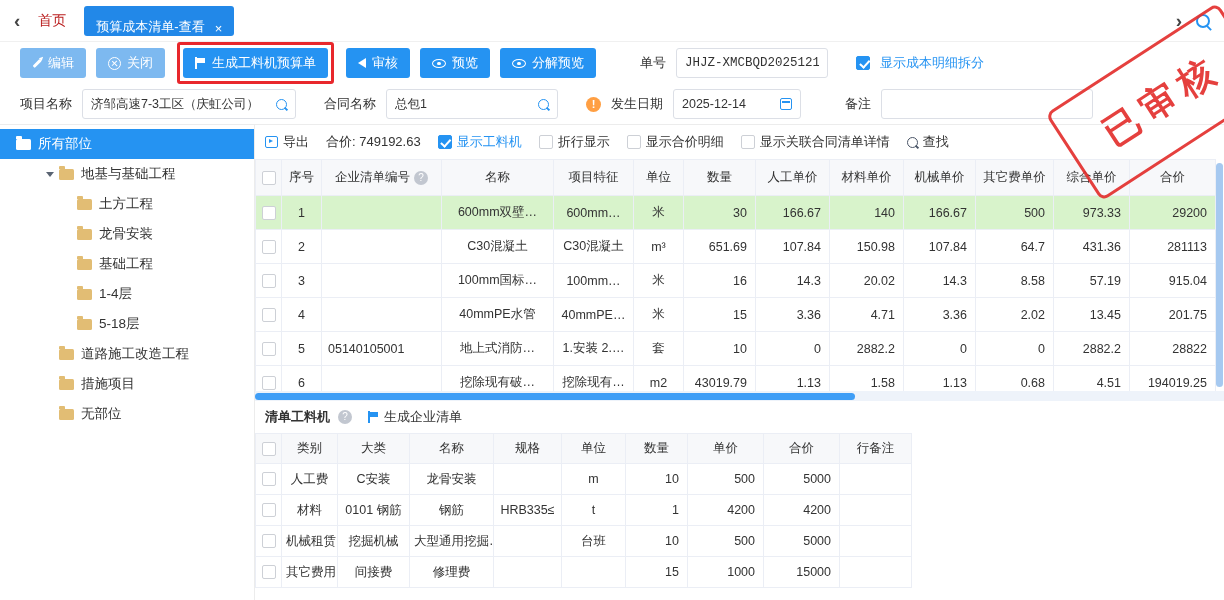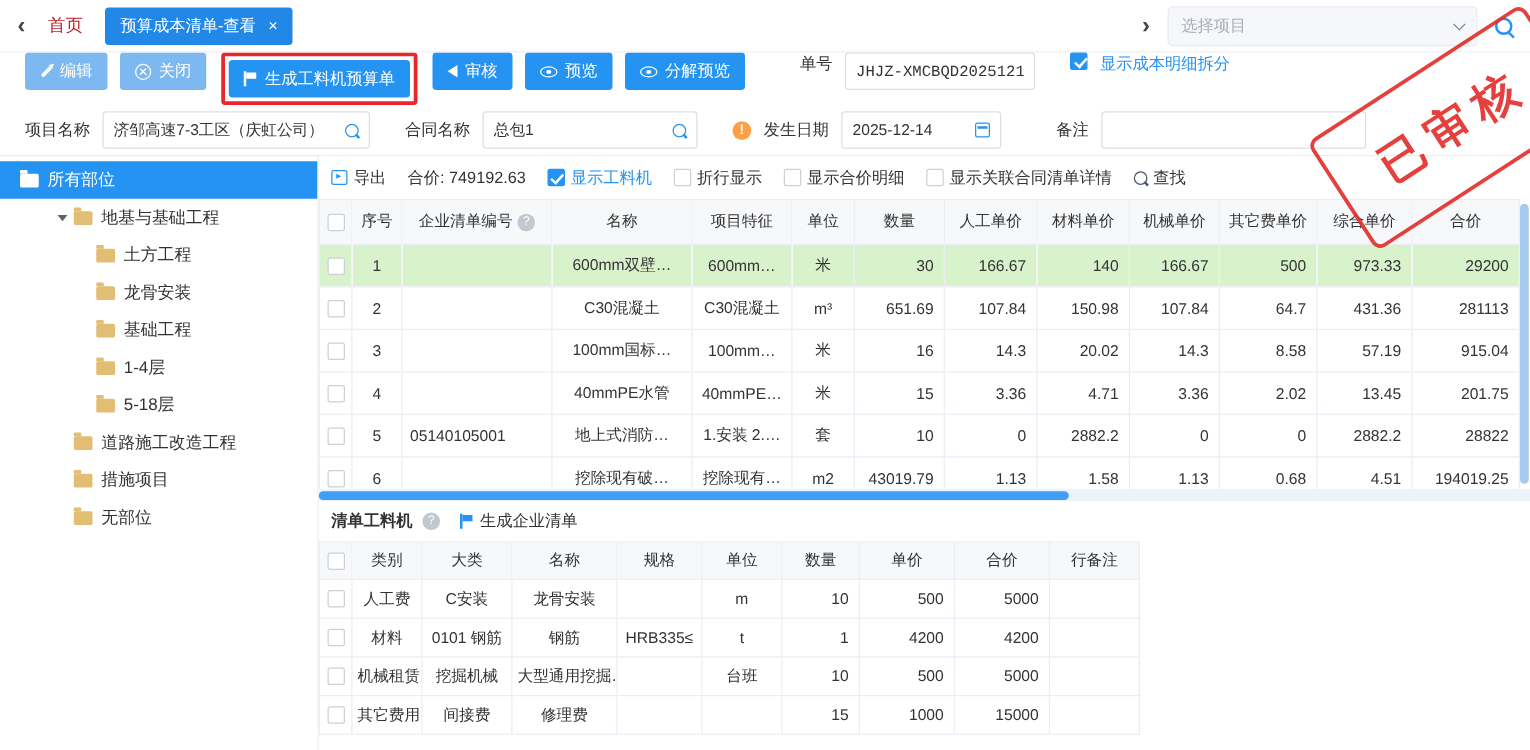--- a/index.html
+++ b/index.html
@@ -3,21 +3,21 @@
 <meta charset="utf-8">
 <style>
   *{box-sizing:border-box;margin:0;padding:0}
   html,body{width:1224px;height:600px;overflow:hidden}
   body{font-family:"Liberation Sans","DejaVu Sans",sans-serif;font-size:13px;color:#333;background:#fff;position:relative}
 
   
   .tabbar{height:42px;display:flex;align-items:center;gap:14px;padding:0 14px;border-bottom:1px solid #f0f0f0;position:relative}
   .nav-arrow{font-size:19px;color:#444;line-height:1;cursor:pointer;font-weight:bold}
   .tab-home{font-size:14px;color:#b91c1c;padding:0 4px;cursor:pointer}
-  .tab-active{background:#2288e8;color:#fff;height:30px;display:flex;align-items:center;gap:10px;padding:0 12px;border-radius:3px;font-size:13px;cursor:pointer}
+  .tab-active{background:#2288e8;color:#fff;height:30px;display:flex;align-items:flex-end;gap:10px;padding:0 12px;border-radius:3px;font-size:13px;cursor:pointer}
   .tab-close{font-size:13px;color:#fff;cursor:pointer}
   .spacer{flex:1}
   .proj-select{width:248px;height:32px;background:#f5f7fa;border:1px solid #e7ebf0;border-radius:4px;display:flex;align-items:center;padding:0 10px;color:#a9b0ba;font-size:13px;cursor:pointer}
   .chev{width:7px;height:7px;border-right:1.6px solid #7f8b9b;border-bottom:1.6px solid #7f8b9b;transform:rotate(45deg);margin-left:auto;margin-top:-3px}
 
   
   .mag{width:14px;height:14px;border:2px solid #2593f2;border-radius:50%;display:inline-block;position:relative;flex:0 0 auto}
   .mag::after{content:'';position:absolute;width:2px;height:6px;background:#2593f2;left:10px;top:9px;transform:rotate(-45deg)}
   .mag.sm{width:11px;height:11px;border-width:1.8px}
   .mag.sm::after{left:8px;top:7px;height:4px}
@@ -39,21 +39,21 @@
   .warn-icon{width:15px;height:15px;border-radius:50%;background:#ff9f43;color:#fff;font-size:11px;font-weight:bold;text-align:center;line-height:15px;display:inline-block;flex:0 0 auto}
   .warn-icon::after{content:'!'}
   .cal-icon{width:12px;height:12px;border:1.5px solid #2593f2;border-radius:2px;position:relative;display:inline-block;flex:0 0 auto}
   .cal-icon::after{content:'';position:absolute;left:1px;right:1px;top:2px;height:1.5px;background:#2593f2}
   .export-icon{width:13px;height:12px;border:1.6px solid #2593f2;border-radius:2px;position:relative;display:inline-block;flex:0 0 auto}
   .export-icon::after{content:'';position:absolute;left:3px;top:2px;border-left:4.5px solid #2593f2;border-top:2.6px solid transparent;border-bottom:2.6px solid transparent}
   .help{width:14px;height:14px;border-radius:50%;background:#c2c7d0;color:#fff;font-size:10px;line-height:14px;display:inline-block;text-align:center;margin-left:4px;vertical-align:middle;flex:0 0 auto}
   .help::after{content:'?'}
 
   
-  .toolbar{height:42px;display:flex;gap:10px;padding:0 20px}
+  .toolbar{height:42px;display:flex;align-items:center;gap:10px;padding:0 20px}
   .btn{height:30px;border:none;border-radius:3px;color:#fff;font-size:13px;display:inline-flex;align-items:center;gap:6px;padding:0 12px;font-family:inherit;cursor:pointer;white-space:nowrap}
   .btn.light{background:#7db9f0}
   .btn.solid{background:#2593f2}
   .red-box{border:3px solid #e8272c;border-radius:3px;padding:3px;display:inline-flex;margin:0 2px}
   .ml-lg{margin-left:34px}
   .ml-md{margin-left:18px}
   .text-input{height:30px;border:1px solid #dcdfe6;border-radius:3px;font-size:12.5px;color:#333;padding:0 8px;font-family:Liberation Mono, monospace;outline:none}
   .w-order{width:152px}
 
   
@@ -121,24 +121,20 @@
 
 <div class="tabbar">
   <span class="nav-arrow">‹</span>
   <span class="tab-home">首页</span>
   <div class="tab-active">
     <span>预算成本清单-查看</span>
     <span class="tab-close">×</span>
   </div>
   <div class="spacer"></div>
   <span class="nav-arrow">›</span>
-  <div class="proj-select">
-    <span>选择项目</span>
-    <span class="chev"></span>
-  </div>
   <span class="mag"></span>
 </div>
 
 <div class="toolbar">
   <button class="btn light">
     <span class="pencil-icon"></span>
     <span>编辑</span>
   </button>
   <button class="btn light">
     <span class="circle-x"></span>

